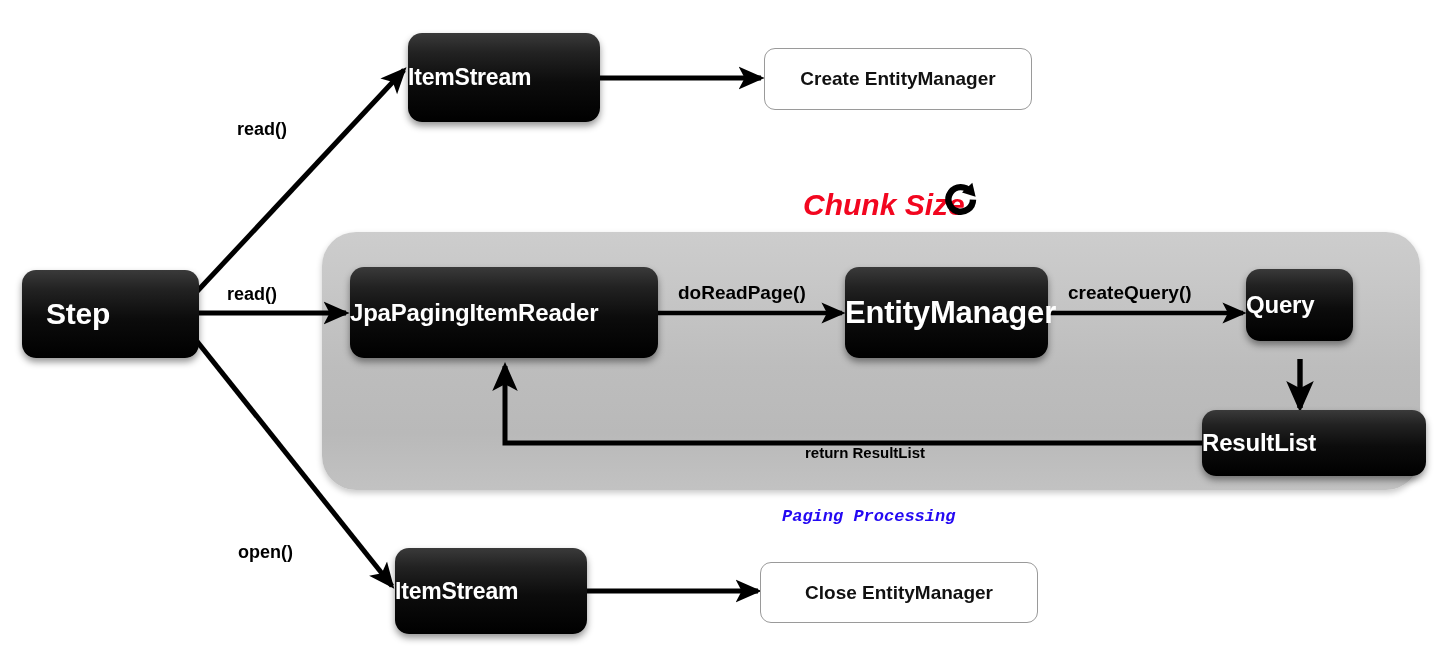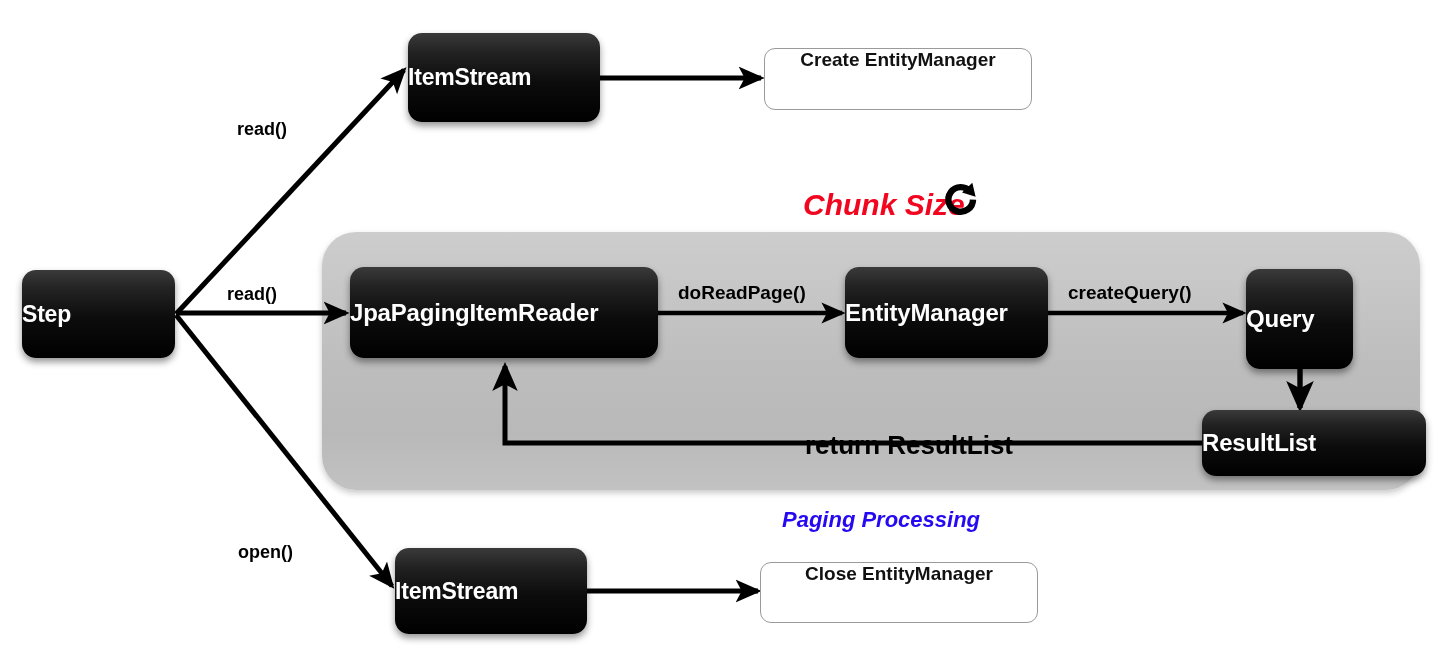--- a/index.html
+++ b/index.html
@@ -30,20 +30,21 @@
     font-weight: bold;
     letter-spacing: -0.2px;
     z-index: 6;
   }
   .node-white {
     position: absolute;
     border-radius: 11px;
     background: #ffffff;
     border: 1.6px solid #9a9a9a;
     display: flex;
+    align-items: center;
     justify-content: center;
     color: #111111;
     font-weight: bold;
     z-index: 6;
   }
   
   #paging-panel {
     position: absolute;
     left: 322px;
     top: 232px;
@@ -63,21 +64,21 @@
     z-index: 7;
   }
   .annot {
     position: absolute;
     font-weight: bold;
     font-style: italic;
     white-space: nowrap;
     z-index: 7;
   }
   #chunk-size-label { color: #f2061f; font-size: 30px; }
-  #paging-processing-label { color: #2409f2; font-size: 22px; }
+  #paging-processing-label { color: #2409f2; font-size: 17px; font-family: Liberation Mono, monospace; }
   
   #edges {
     position: absolute;
     left: 0; top: 0;
     width: 1451px;
     height: 665px;
     z-index: 5;
     pointer-events: none;
   }
   #refresh-icon {
@@ -114,41 +115,41 @@
 
     <line x1="658" y1="313" x2="842" y2="313" stroke="#000000" stroke-width="4.6" marker-end="url(#arrow)"></line>
 
     <line x1="1048" y1="313" x2="1243" y2="313" stroke="#000000" stroke-width="4.6" marker-end="url(#arrow)"></line>
 
     <line x1="1300" y1="359" x2="1300" y2="408" stroke="#000000" stroke-width="5.4" marker-end="url(#arrow-thin)"></line>
 
     <polyline points="1202,443 505,443 505,366" fill="none" stroke="#000000" stroke-width="5" marker-end="url(#arrow-thin)"></polyline>
   </svg>
 
-  <div class="node-dark" style="left:22px; top:270px; width:153px; height:88px; font-size:23px;">
+  <div class="node-dark" style="left:22px; top:270px; width:153px; height:88px; font-size:30px;padding-left:24px;">
     <span>Step</span>
   </div>
 
   <div class="node-dark" style="left:408px; top:33px; width:192px; height:89px; font-size:23px;">
     <span>ItemStream</span>
   </div>
 
   <div class="node-dark" style="left:395px; top:548px; width:192px; height:86px; font-size:23px;">
     <span>ItemStream</span>
   </div>
 
   <div class="node-dark" style="left:350px; top:267px; width:308px; height:91px; font-size:24px;">
     <span>JpaPagingItemReader</span>
   </div>
 
-  <div class="node-dark" style="left:845px; top:267px; width:203px; height:91px; font-size:24px;">
+  <div class="node-dark" style="left:845px; top:267px; width:203px; height:91px; font-size:31px;">
     <span>EntityManager</span>
   </div>
 
-  <div class="node-dark" style="left:1246px; top:269px; width:107px; height:100px; font-size:24px;">
+  <div class="node-dark" style="left:1246px; top:269px; width:107px; height:72px; font-size:24px;">
     <span>Query</span>
   </div>
 
   <div class="node-dark" style="left:1202px; top:410px; width:224px; height:66px; font-size:24px;">
     <span>ResultList</span>
   </div>
 
   <div class="node-white" style="left:764px; top:48px; width:266px; height:60px; font-size:19px;">
     <span>Create EntityManager</span>
   </div>
@@ -160,21 +161,21 @@
   <div class="edge-label" style="left:237px; top:119px; font-size:18px;">read()</div>
 
   <div class="edge-label" style="left:227px; top:284px; font-size:18px;">read()</div>
 
   <div class="edge-label" style="left:238px; top:542px; font-size:18px;">open()</div>
 
   <div class="edge-label" style="left:678px; top:282px; font-size:19px;">doReadPage()</div>
 
   <div class="edge-label" style="left:1068px; top:282px; font-size:19px;">createQuery()</div>
 
-  <div class="edge-label" style="left:805px; top:430px; font-size:26px;">return ResultList</div>
+  <div class="edge-label" style="left:805px; top:444px; font-size:15px;">return ResultList</div>
 
   <div class="annot" id="chunk-size-label" style="left:803px; top:188px;">Chunk Size</div>
 
   <div id="refresh-icon" style="left:939px; top:181px; width:44px; height:44px;">
     <svg width="44" height="44" viewBox="0 0 44 44" xmlns="http://www.w3.org/2000/svg">
       <path d="M 31.5 11.0 A 12.3 12.3 0 1 0 34.0 18.6" fill="none" stroke="#000000" stroke-width="6.4" stroke-linecap="butt"></path>
       <path d="M 31.0 1.5 L 38.4 13.6 L 24.2 13.9 Z" fill="#000000" transform="rotate(18 31 9)"></path>
     </svg>
   </div>
 

